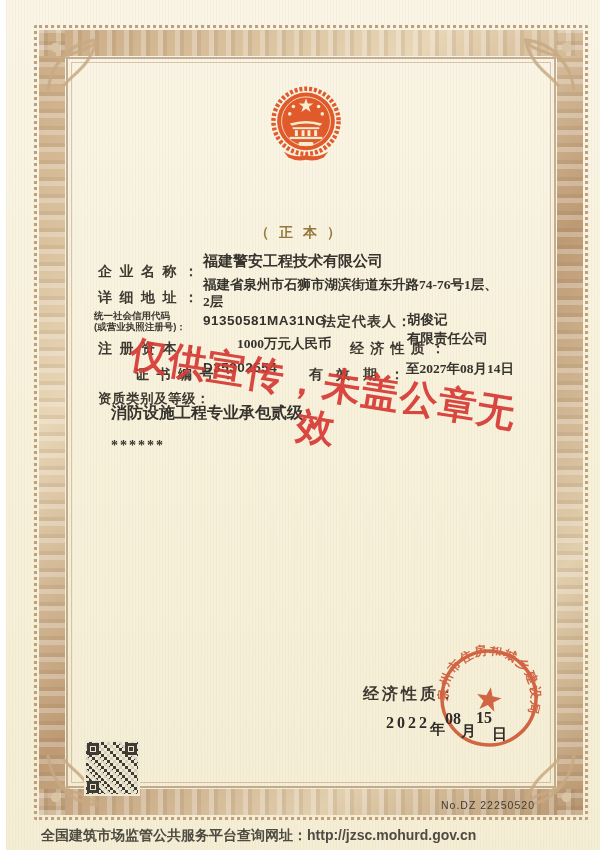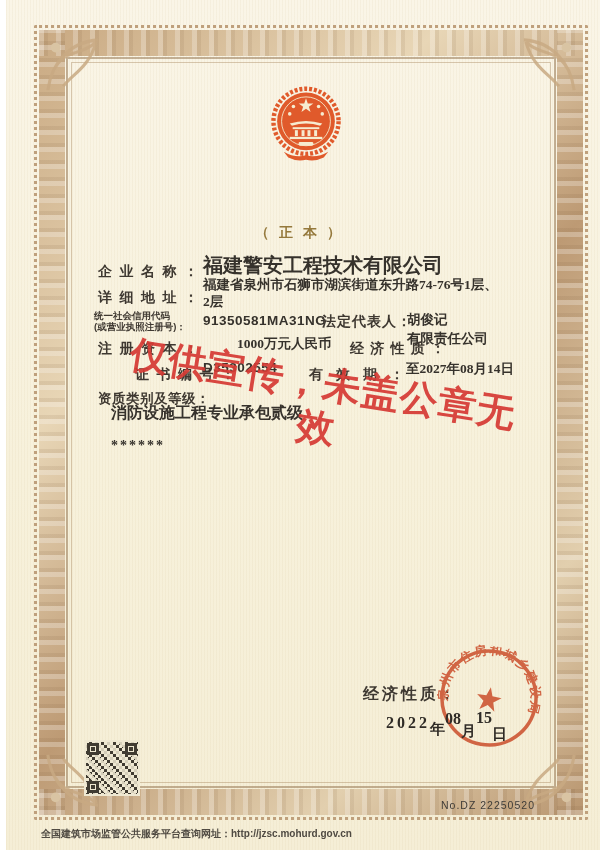--- a/index.html
+++ b/index.html
@@ -40,21 +40,21 @@
   .small-lab{font-weight:bold;color:#3e3831;font-size:9.5px;line-height:10.5px;white-space:nowrap;}
   .qual{font-family:"Liberation Serif",serif;font-weight:bold;color:#36322c;font-size:16px;white-space:nowrap;}
   .wm{left:118px;top:330px;width:410px;transform:rotate(9deg);transform-origin:0 0;
     color:#d63b35;font-weight:bold;font-size:38px;line-height:1.16;text-align:center;
     letter-spacing:1px;opacity:.93;white-space:nowrap;}
   .issuer-label{font-weight:bold;color:#3e3831;font-size:16px;letter-spacing:3px;}
   .date-row{left:380px;top:714px;display:flex;align-items:flex-start;
     font-family:"Liberation Serif",serif;font-weight:bold;color:#2f2b26;font-size:16px;}
   .ministry{left:320px;top:752px;width:220px;text-align:center;font-weight:bold;
     color:#3a352e;font-size:13px;letter-spacing:1px;white-space:nowrap;}
-  .footer-left{left:35px;top:827px;font-weight:bold;color:#4f4a42;font-size:10px;white-space:nowrap;}
+  .footer-left{left:35px;top:827px;font-weight:bold;color:#4f4a42;font-size:14px;white-space:nowrap;}
   .footer-right{left:435px;top:799px;font-weight:normal;color:#3f3c38;font-size:10.5px;letter-spacing:1px;}
   
   .qr{left:80px;top:742px;width:52px;height:52px;background-color:#efe8d2;
     background-image:
       conic-gradient(#403b32 25%, rgba(0,0,0,0) 0 50%, #403b32 0 75%, rgba(0,0,0,0) 0);
     background-size:6px 6px;box-shadow:0 0 0 2px #efe8d2;}
   .qr .mask{position:absolute;inset:0;
     background:repeating-linear-gradient(45deg, rgba(239,232,210,0) 0 5px, rgba(239,232,210,.85) 5px 9px);}
   .qr .finder{position:absolute;width:12px;height:12px;background:#efe8d2;border:3px solid #403b32;box-sizing:border-box;}
   .qr .f1{left:1px;top:1px}.qr .f2{right:1px;top:1px}.qr .f3{left:1px;bottom:1px}
@@ -109,21 +109,21 @@
     <rect x="44" y="59" width="4" height="8" fill="#f6ecd0"></rect>
     <rect x="52" y="59" width="4" height="8" fill="#f6ecd0"></rect>
     <rect x="61" y="59" width="4" height="8" fill="#f6ecd0"></rect>
     <rect x="28" y="68" width="44" height="3" fill="#f6ecd0"></rect>
     <rect x="40" y="75" width="20" height="5" rx="2" fill="#f6ecd0"></rect>
     <path d="M20,88 Q35,97 50,93 Q65,97 80,88 L74,96 Q62,102 50,99 Q38,102 26,96 Z" fill="#e05a2b"></path>
   </svg>
 
   <div class="abs subtitle">（正本）</div>
 
-  <div class="abs val" style="left:197px;top:252px;font-size:20px;">福建警安工程技术有限公司</div>
+  <div class="abs val" style="left:197px;top:252px;font-size:15px;">福建警安工程技术有限公司</div>
   <div class="abs lab" style="left:92px;top:263px;"><span class="just" style="width:100px;">企业名称：</span></div>
 
   <div class="abs val" style="left:197px;top:276px;">福建省泉州市石狮市湖滨街道东升路74-76号1层、</div>
   <div class="abs lab" style="left:92px;top:289px;"><span class="just" style="width:100px;">详细地址：</span></div>
   <div class="abs val" style="left:197px;top:293px;">2层</div>
 
   <div class="abs small-lab" style="left:88px;top:311px;">
     <div>统一社会信用代码</div>
     <div>(或营业执照注册号)：</div>
   </div>

